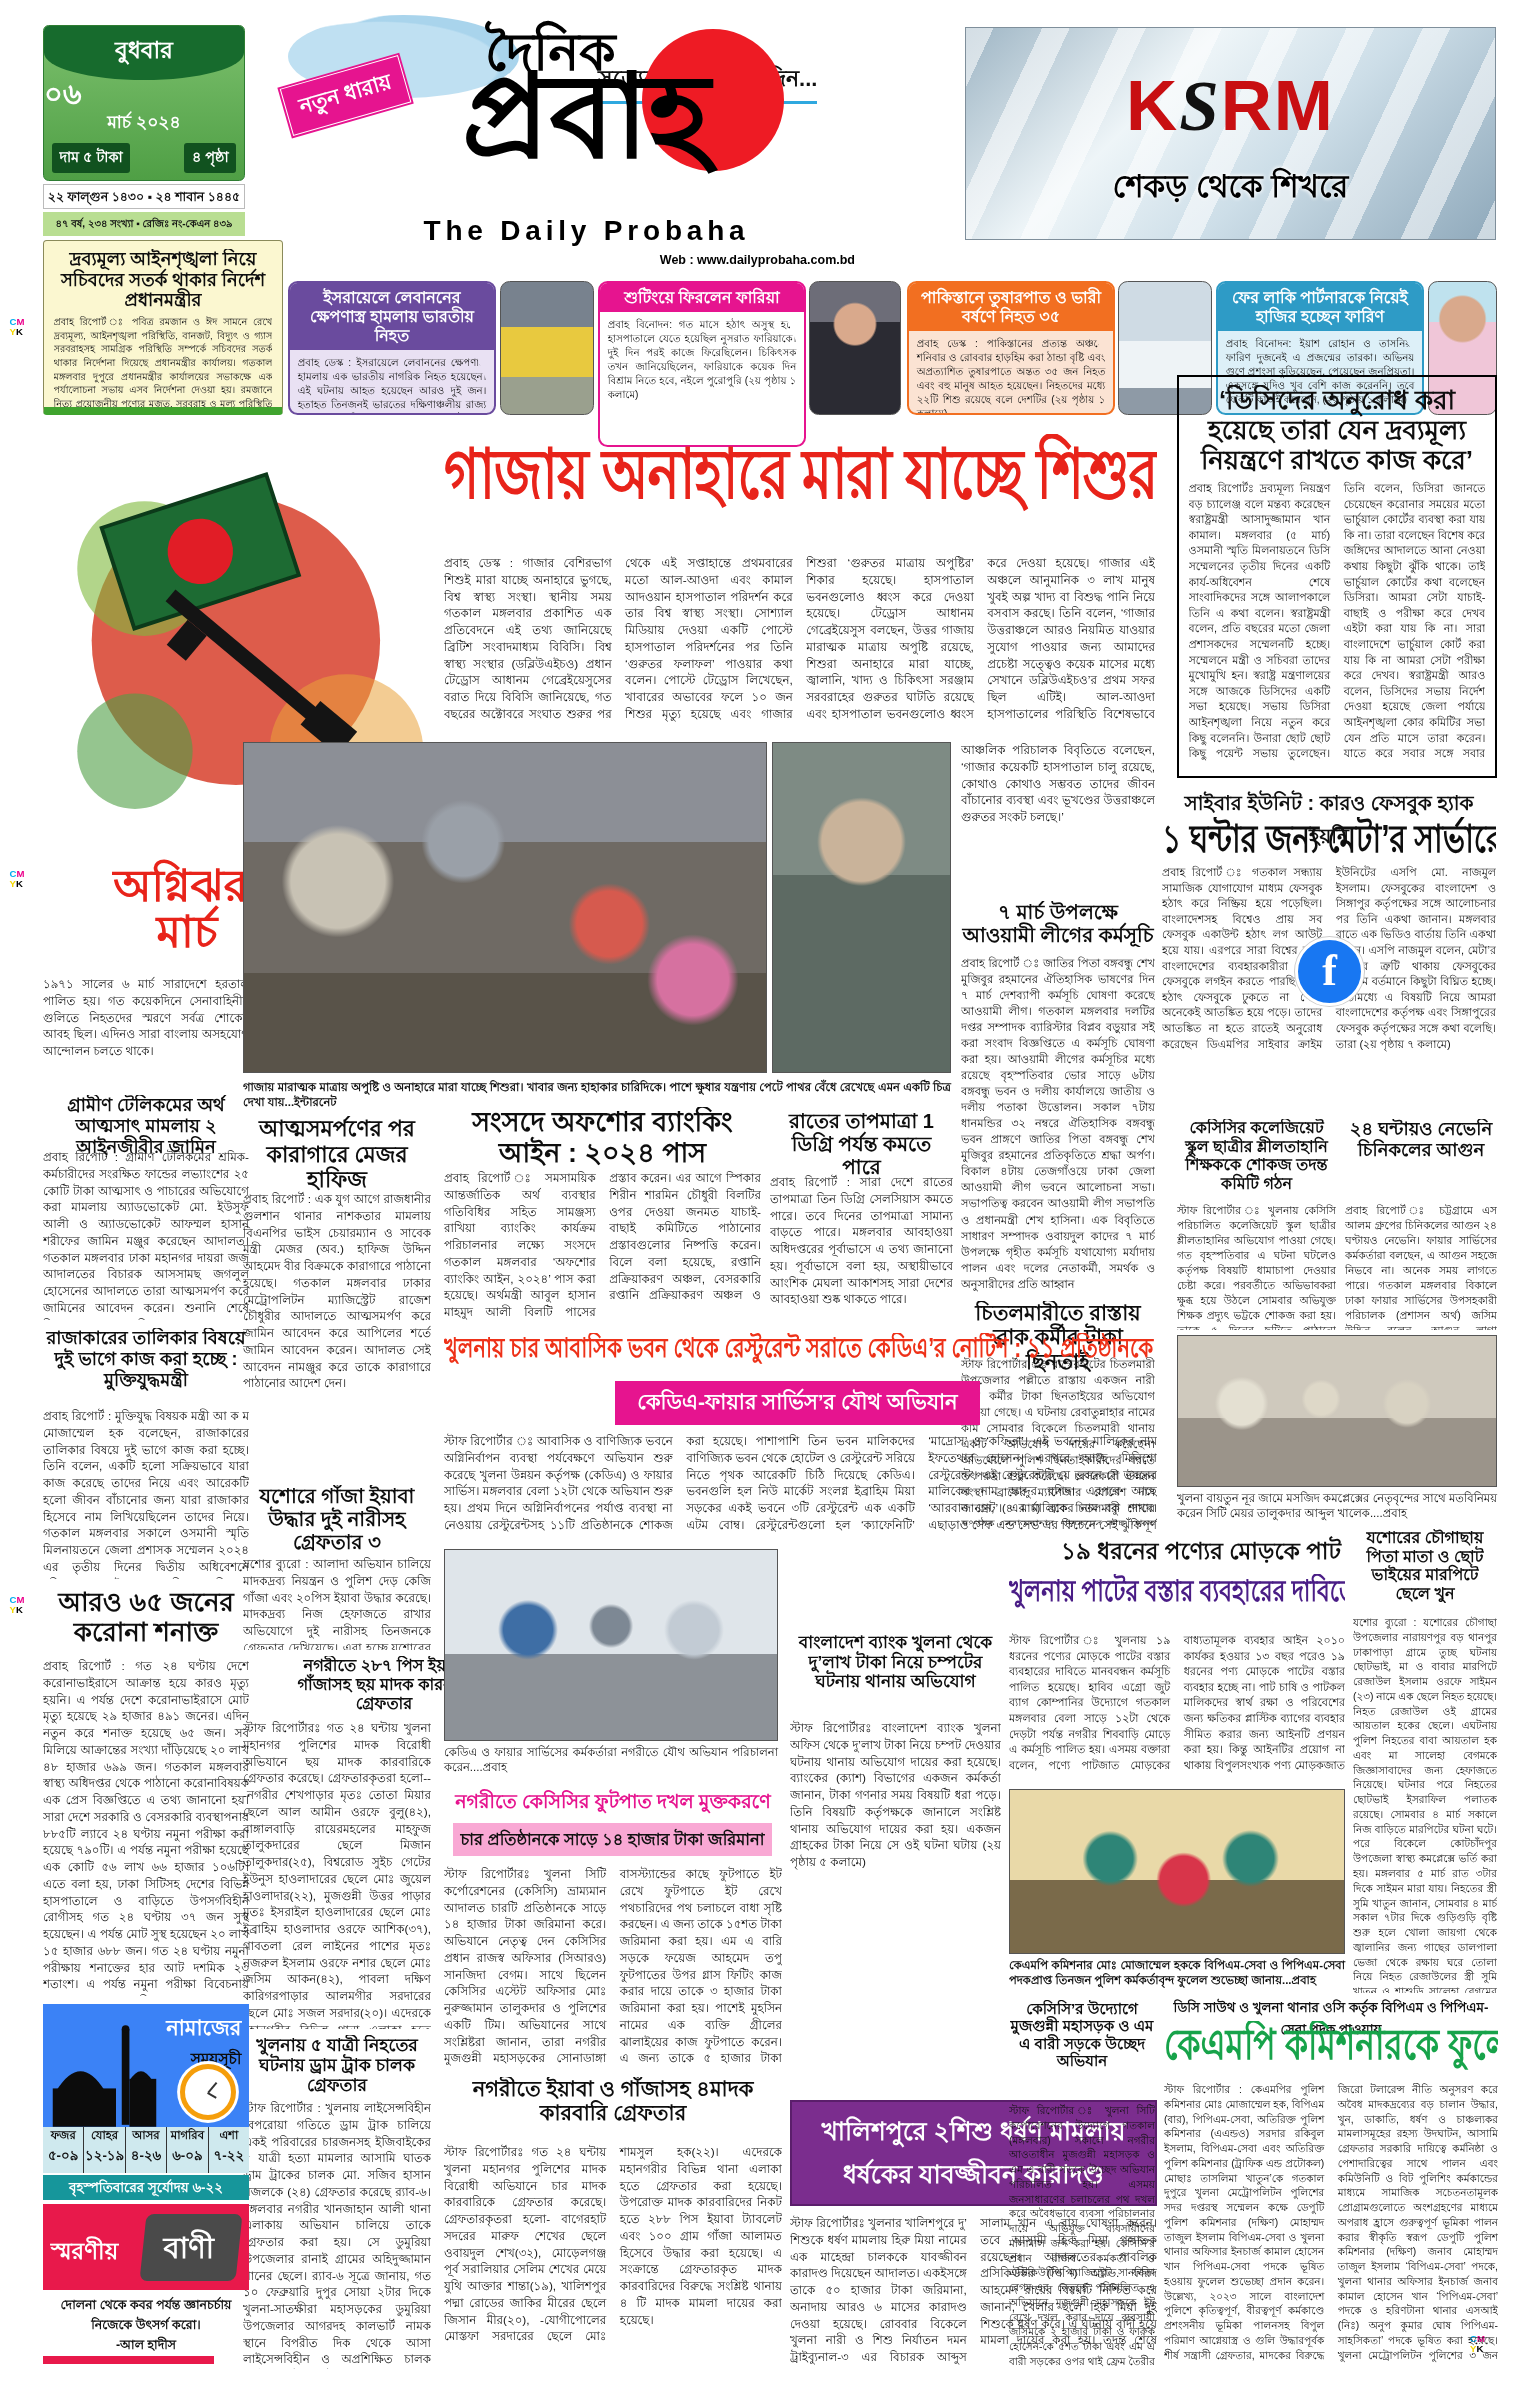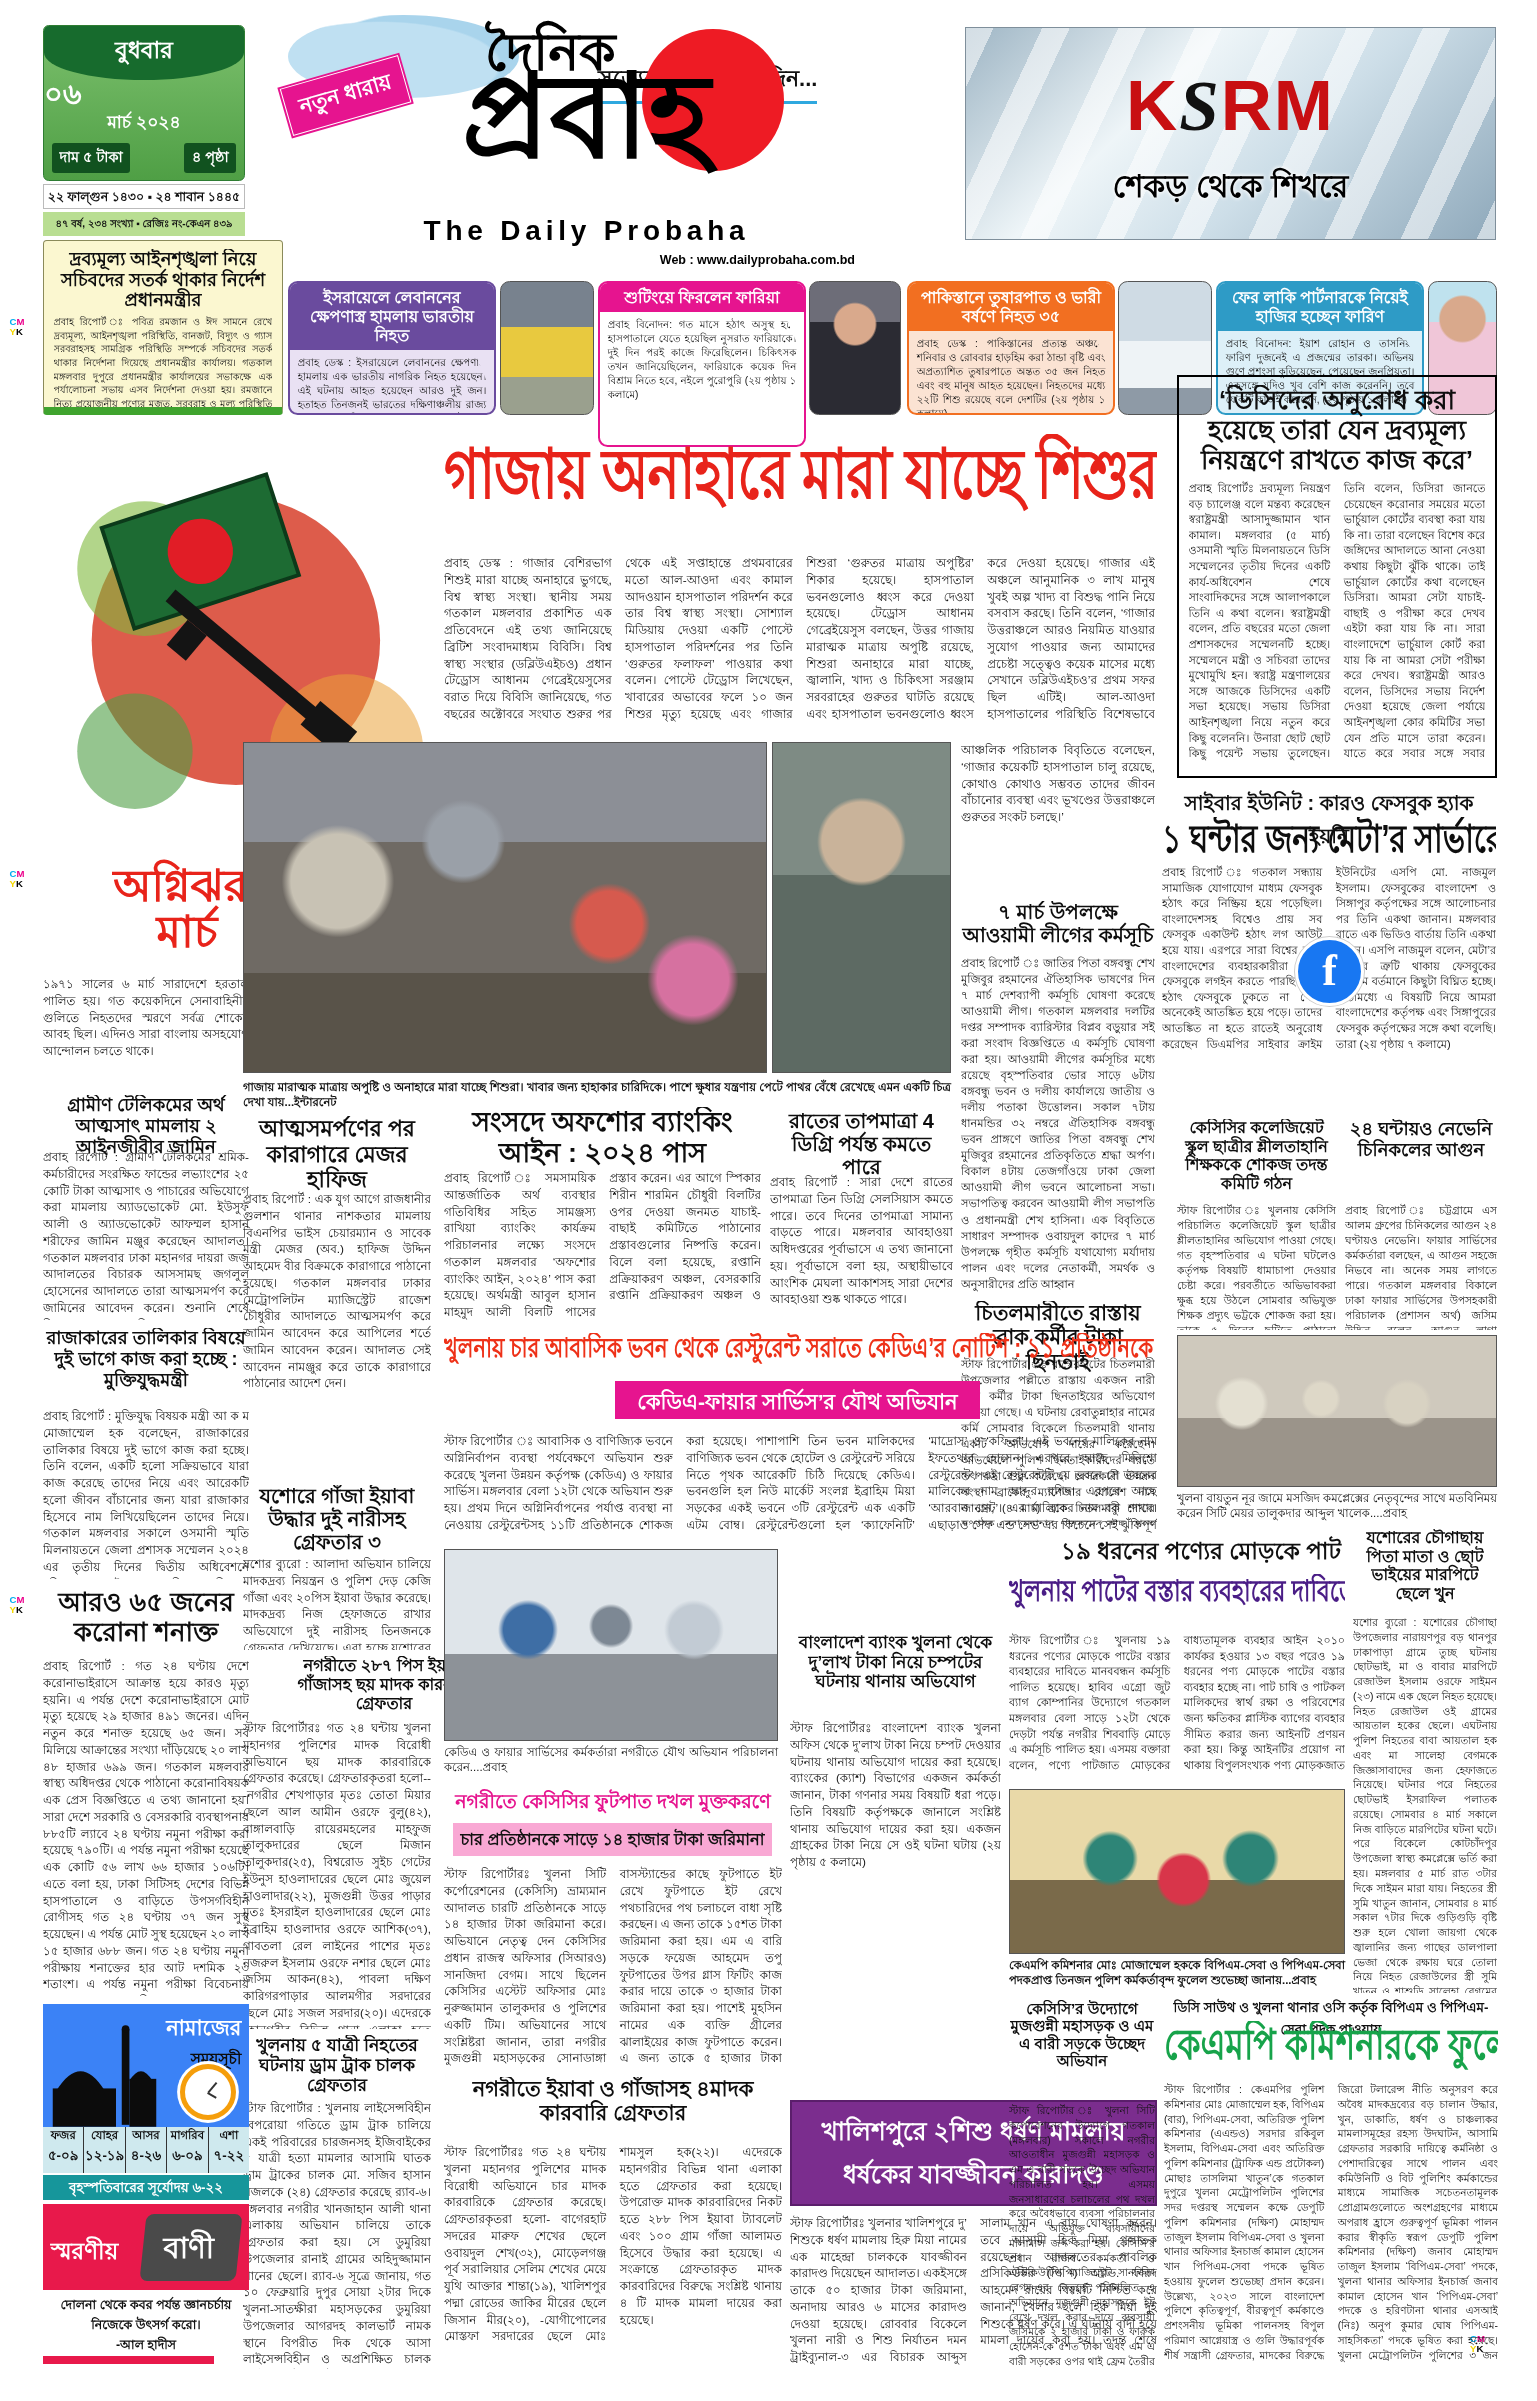--- a/index.html
+++ b/index.html
@@ -171,25 +171,25 @@
   <div class="abs bt" style="left:243px;top:1191px;width:188px;height:288px;">প্রবাহ রিপোর্ট : এক যুগ আগে রাজধানীর গুলশান থানার নাশকতার মামলায় বিএনপির ভাইস চেয়ারম্যান ও সাবেক মন্ত্রী মেজর (অব.) হাফিজ উদ্দিন আহমেদ বীর বিক্রমকে কারাগারে পাঠানো হয়েছে। গতকাল মঙ্গলবার ঢাকার মেট্রোপলিটন ম্যাজিস্ট্রেট রাজেশ চৌধুরীর আদালতে আত্মসমর্পণ করে জামিন আবেদন করে আপিলের শর্তে জামিন আবেদন করেন। আদালত সেই আবেদন নামঞ্জুর করে তাকে কারাগারে পাঠানোর আদেশ দেন।</div>
   <div class="abs hl" style="left:243px;top:1485px;width:188px;font-size:20px;">যশোরে গাঁজা ইয়াবা উদ্ধার দুই নারীসহ গ্রেফতার ৩</div>
   <div class="abs bt" style="left:243px;top:1556px;width:188px;height:94px;">যশোর ব্যুরো : আলাদা অভিযান চালিয়ে মাদকদ্রব্য নিয়ন্ত্রন ও পুলিশ দেড় কেজি গাঁজা এবং ২০পিস ইয়াবা উদ্ধার করেছে। মাদকদ্রব্য নিজ হেফাজতে রাখার অভিযোগে দুই নারীসহ তিনজনকে গ্রেফতার দেখিয়েছে। এরা হচ্ছে,যশোরের মনিরামপুর উপজেলার বাকোশ পোল গ্রামে বর্তমানে যশোর শহরের রেলগেট কলাবাগান পাড় মসলেম মিয়ার বাড়ির ভাড়াটিয়া খড়কী কলাবাগান ৫নং ওয়ার্ড এলাকার আব্দুল আলিমের মেয়ে ও পিচ্চি রাজা ওরফে রাজার স্ত্রী রুপা বেগম ওরফে রানী,যশোর সদর উপজেলার মানিকদিহি গ্রামের ইকবাল হোসেনের মেয়ে ও সোহাগ রানার স্ত্রী মোছাঃ মিম খাতুন ও নতুন উপশহর ট্রাক স্ট্যান্ড বস্তি পার্ক এলাকার মৃত রিয়াজ উদ্দিনের ছেলে ছানি হোসেন। গ্রেফতারকৃতদের বিরুদ্ধে মাদক আইনে আলাদা তিনটি মামলা হয়েছে। গ্রেফতারকৃতদের মঙ্গলবার ৫ মার্চ দুপুরে আদালতে সোপর্দ করা হয়েছে। সদর পুলিশ ফাঁড়ি সুত্রে জানাগেছে, ফাঁড়ির এক এটিএসআইসহ (২য় পৃষ্ঠায় ৪ কলামে)</div>
   <div class="abs hl" style="left:243px;top:1656px;width:188px;font-size:16.3px;margin-left:47px;">নগরীতে ২৮৭ পিস ইয়াবা গাঁজাসহ ছয় মাদক কারবারি গ্রেফতার</div>
   <div class="abs bt" style="left:243px;top:1720px;width:188px;height:309px;">স্টাফ রিপোর্টারঃ গত ২৪ ঘন্টায় খুলনা মহানগর পুলিশের মাদক বিরোধী অভিযানে ছয় মাদক কারবারিকে গ্রেফতার করেছে। গ্রেফতারকৃতরা হলো---নগরীর শেখপাড়ার মৃতঃ তোতা মিয়ার ছেলে আল আমীন ওরফে বুলু(৪২), বাঙ্গালবাড়ি রায়েরমহলের মাহফুজ তালুকদারের ছেলে মিজান তালুকদার(২৫), বিশ্বরোড সুইচ গেটের ইউনুস হাওলাদারের ছেলে মোঃ জুয়েল হাওলাদার(২২), মুজগুন্নী উত্তর পাড়ার মৃতঃ ইসরাইল হাওলাদারের ছেলে মোঃ ইব্রাহিম হাওলাদার ওরফে আশিক(৩৭), গাবতলা রেল লাইনের পাশের মৃতঃ নজরুল ইসলাম ওরফে নশার ছেলে মোঃ জসিম আকন(৪২), পাবলা দক্ষিণ কারিগরপাড়ার আলমগীর সরদারের ছেলে মোঃ সজল সরদার(২০)। এদেরকে মহানগরীর বিভিন্ন থানা এলাকা হতে গ্রেফতার করা হয়েছে। উপরোক্ত মাদক কারবারিদের নিকট হতে ২৮৭ পিস ইয়াবা ট্যাবলেট এবং ৩০০ গ্রাম গাঁজা আলামত হিসেবে উদ্ধার করা হয়েছে। এ সংক্রান্তে গ্রেফতারকৃত মাদক কারবারিদের বিরুদ্ধে সংশ্লিষ্ট থানায় ৬ টি মাদক মামলা দায়ের করা হয়েছে।</div>
   <div class="abs hl" style="left:243px;top:2035px;width:188px;font-size:17.3px;">খুলনায় ৫ যাত্রী নিহতের ঘটনায় ড্রাম ট্রাক চালক গ্রেফতার</div>
   <div class="abs bt" style="left:243px;top:2100px;width:188px;height:269px;">স্টাফ রিপোর্টার : খুলনায় লাইসেন্সবিহীন বেপরোয়া গতিতে ড্রাম ট্রাক চালিয়ে একই পরিবারের চারজনসহ ইজিবাইকের ৫ যাত্রী হত্যা মামলার আসামি ঘাতক ড্রাম ট্রাকের চালক মো. সজিব হাসান সজলকে (২৪) গ্রেফতার করেছে র‌্যাব-৬। মঙ্গলবার নগরীর খানজাহান আলী থানা এলাকায় অভিযান চালিয়ে তাকে গ্রেফতার করা হয়। সে ডুমুরিয়া উপজেলার রানাই গ্রামের অহিদুজ্জামান খানের ছেলে। র‌্যাব-৬ সূত্রে জানায়, গত ১০ ফেব্রুয়ারি দুপুর সোয়া ২টার দিকে খুলনা-সাতক্ষীরা মহাসড়কের ডুমুরিয়া উপজেলার আগরদহ কালভার্ট নামক স্থানে বিপরীত দিক থেকে আসা লাইসেন্সবিহীন ও অপ্রশিক্ষিত চালক কর্তৃক একটি ড্রাম ট্রাক বেপরোয়া গতিতে সামনে থাকা একটি ইজি বাইককে চাপা দেয়। এতে ইজিবাইকটি দুমড়ে-মুচড়ে গিয়ে ৫ জন যাত্রী (২য় পৃষ্ঠায় ৩ কলামে)</div>
 
   <div class="abs hl" style="left:444px;top:1107px;width:317px;font-size:27px;">সংসদে অফশোর ব্যাংকিং আইন : ২০২৪ পাস</div>
   <div class="abs bt cols2" style="left:444px;top:1170px;width:317px;height:152px;">প্রবাহ রিপোর্ট ঃ সমসাময়িক আন্তর্জাতিক অর্থ ব্যবস্থার গতিবিধির সহিত সামঞ্জস্য রাখিয়া ব্যাংকিং কার্যক্রম পরিচালনার লক্ষ্যে সংসদে গতকাল মঙ্গলবার ‘অফশোর ব্যাংকিং আইন, ২০২৪’ পাস করা হয়েছে। অর্থমন্ত্রী আবুল হাসান মাহমুদ আলী বিলটি পাসের প্রস্তাব করেন। এর আগে স্পিকার শিরীন শারমিন চৌধুরী বিলটির ওপর দেওয়া জনমত যাচাই-বাছাই কমিটিতে পাঠানোর প্রস্তাবগুলোর নিষ্পত্তি করেন। বিলে বলা হয়েছে, রপ্তানি প্রক্রিয়াকরণ অঞ্চল, বেসরকারি রপ্তানি প্রক্রিয়াকরণ অঞ্চল ও অর্থনৈতিক অঞ্চলে ব্যাংকিং কার্যক্রম পরিচালনা করা যাবে।</div>
-  <div class="abs hl" style="left:770px;top:1110px;width:183px;font-size:20px;">রাতের তাপমাত্রা 4 ডিগ্রি পর্যন্ত কমতে পারে</div>
+  <div class="abs hl" style="left:770px;top:1110px;width:183px;font-size:20px;">রাতের তাপমাত্রা 1 ডিগ্রি পর্যন্ত কমতে পারে</div>
   <div class="abs bt" style="left:770px;top:1174px;width:183px;height:148px;">প্রবাহ রিপোর্ট : সারা দেশে রাতের তাপমাত্রা তিন ডিগ্রি সেলসিয়াস কমতে পারে। তবে দিনের তাপমাত্রা সামান্য বাড়তে পারে। মঙ্গলবার আবহাওয়া অধিদপ্তরের পূর্বাভাসে এ তথ্য জানানো হয়। পূর্বাভাসে বলা হয়, অস্থায়ীভাবে আংশিক মেঘলা আকাশসহ সারা দেশের আবহাওয়া শুষ্ক থাকতে পারে।</div>
 
   <div class="abs hl tall" style="left:444px;top:1333px;width:713px;font-size:21px;color:#ee3118;">খুলনায় চার আবাসিক ভবন থেকে রেস্টুরেন্ট সরাতে কেডিএ’র নোটিশ : ১১ প্রতিষ্ঠানকে সতর্কবার্তা</div>
-  <div class="abs banner" style="left:615px;top:1381px;width:365px;height:38px;background:#e6148f;font-size:21px;line-height:42px;">কেডিএ-ফায়ার সার্ভিস’র যৌথ অভিযান</div>
+  <div class="abs banner" style="left:615px;top:1381px;width:365px;height:44px;background:#e6148f;font-size:21px;line-height:42px;">কেডিএ-ফায়ার সার্ভিস’র যৌথ অভিযান</div>
   <div class="abs bt cols3" style="left:444px;top:1433px;width:713px;height:108px;">
     <span>স্টাফ রিপোর্টার ঃ আবাসিক ও বাণিজ্যিক ভবনে অগ্নিনির্বাপন ব্যবস্থা পর্যবেক্ষণে অভিযান শুরু করেছে খুলনা উন্নয়ন কর্তৃপক্ষ (কেডিএ) ও ফায়ার সার্ভিস। মঙ্গলবার বেলা ১২টা থেকে অভিযান শুরু হয়। প্রথম দিনে অগ্নিনির্বাপনের পর্যাপ্ত ব্যবস্থা না নেওয়ায় রেস্টুরেন্টসহ ১১টি প্রতিষ্ঠানকে শোকজ করা হয়েছে। পাশাপাশি তিন ভবন মালিকদের বাণিজ্যিক ভবন থেকে হোটেল ও রেস্টুরেন্ট সরিয়ে নিতে পৃথক আরেকটি চিঠি দিয়েছে কেডিএ। ভবনগুলি হল নিউ মার্কেট সংলগ্ন</span> <span>ইব্রাহিম মিয়া সড়কের একই ভবনে ৩টি রেস্টুরেন্ট এক একটি এটম বোম্ব। রেস্টুরেন্টগুলো হল ‘ক্যাফেনিটি’ ‘মাদ্রোস’ ও ‘কফিতা’। এই ভবনের মালিকের নাম ইফতেথার হোসেন। এরপরে আছে ‘মিনিশো রেস্টুরেন্ট’। এই রেস্টুরেন্টটি যে ভবনে সে ভবনের মালিকের নাম আব্দুর রশিদ। এরপরে আছে ‘আরবান গ্রেট’। এর মালিকের নাম বকু দোবে। এছাড়াও সেফ এন্ড সেভ এর কিচেনে সেই ঝুঁকিপূর্ণ অগ্নিব্যবস্থার পরিবেশ, রেস্টুরেন্টে নেই কোন ফায়ার এক্সটিংগুইসার।</span> 
   </div>
   <div class="abs photo" style="left:444px;top:1549px;width:334px;height:192px;background:radial-gradient(circle at 25% 42%,#3e6ea5 9%,rgba(0,0,0,0) 11%),radial-gradient(circle at 50% 40%,#7d8894 9%,rgba(0,0,0,0) 11%),radial-gradient(circle at 75% 42%,#c2cbd4 9%,rgba(0,0,0,0) 11%),linear-gradient(180deg,#dfe5ea 0 55%,#8d9298 55%);"></div>
   <div class="abs cap" style="left:444px;top:1745px;width:334px;height:29px;">কেডিএ ও ফায়ার সার্ভিসের কর্মকর্তারা নগরীতে যৌথ অভিযান পরিচালনা করেন....প্রবাহ</div>
 
   <div class="abs hl" style="left:790px;top:1633px;width:211px;font-size:17px;">বাংলাদেশ ব্যাংক খুলনা থেকে দু’লাখ টাকা নিয়ে চম্পটের ঘটনায় থানায় অভিযোগ</div>
   <div class="abs bt" style="left:790px;top:1720px;width:211px;height:307px;">স্টাফ রিপোর্টারঃ বাংলাদেশ ব্যাংক খুলনা অফিস থেকে দু’লাখ টাকা নিয়ে চম্পট দেওয়ার ঘটনায় থানায় অভিযোগ দায়ের করা হয়েছে। ব্যাংকের (ক্যাশ) বিভাগের একজন কর্মকর্তা জানান, টাকা গণনার সময় বিষয়টি ধরা পড়ে। তিনি বিষয়টি কর্তৃপক্ষকে জানালে সংশ্লিষ্ট থানায় অভিযোগ দায়ের করা হয়। একজন গ্রাহকের টাকা নিয়ে সে ওই ঘটনা ঘটায় (২য় পৃষ্ঠায় ৫ কলামে)</div>
 
   <div class="abs banner" style="left:444px;top:1783px;width:338px;height:38px;background:#fff;color:#e6148f;font-size:19px;line-height:38px;">নগরীতে কেসিসির ফুটপাত দখল মুক্তকরণে অভিযান</div>

